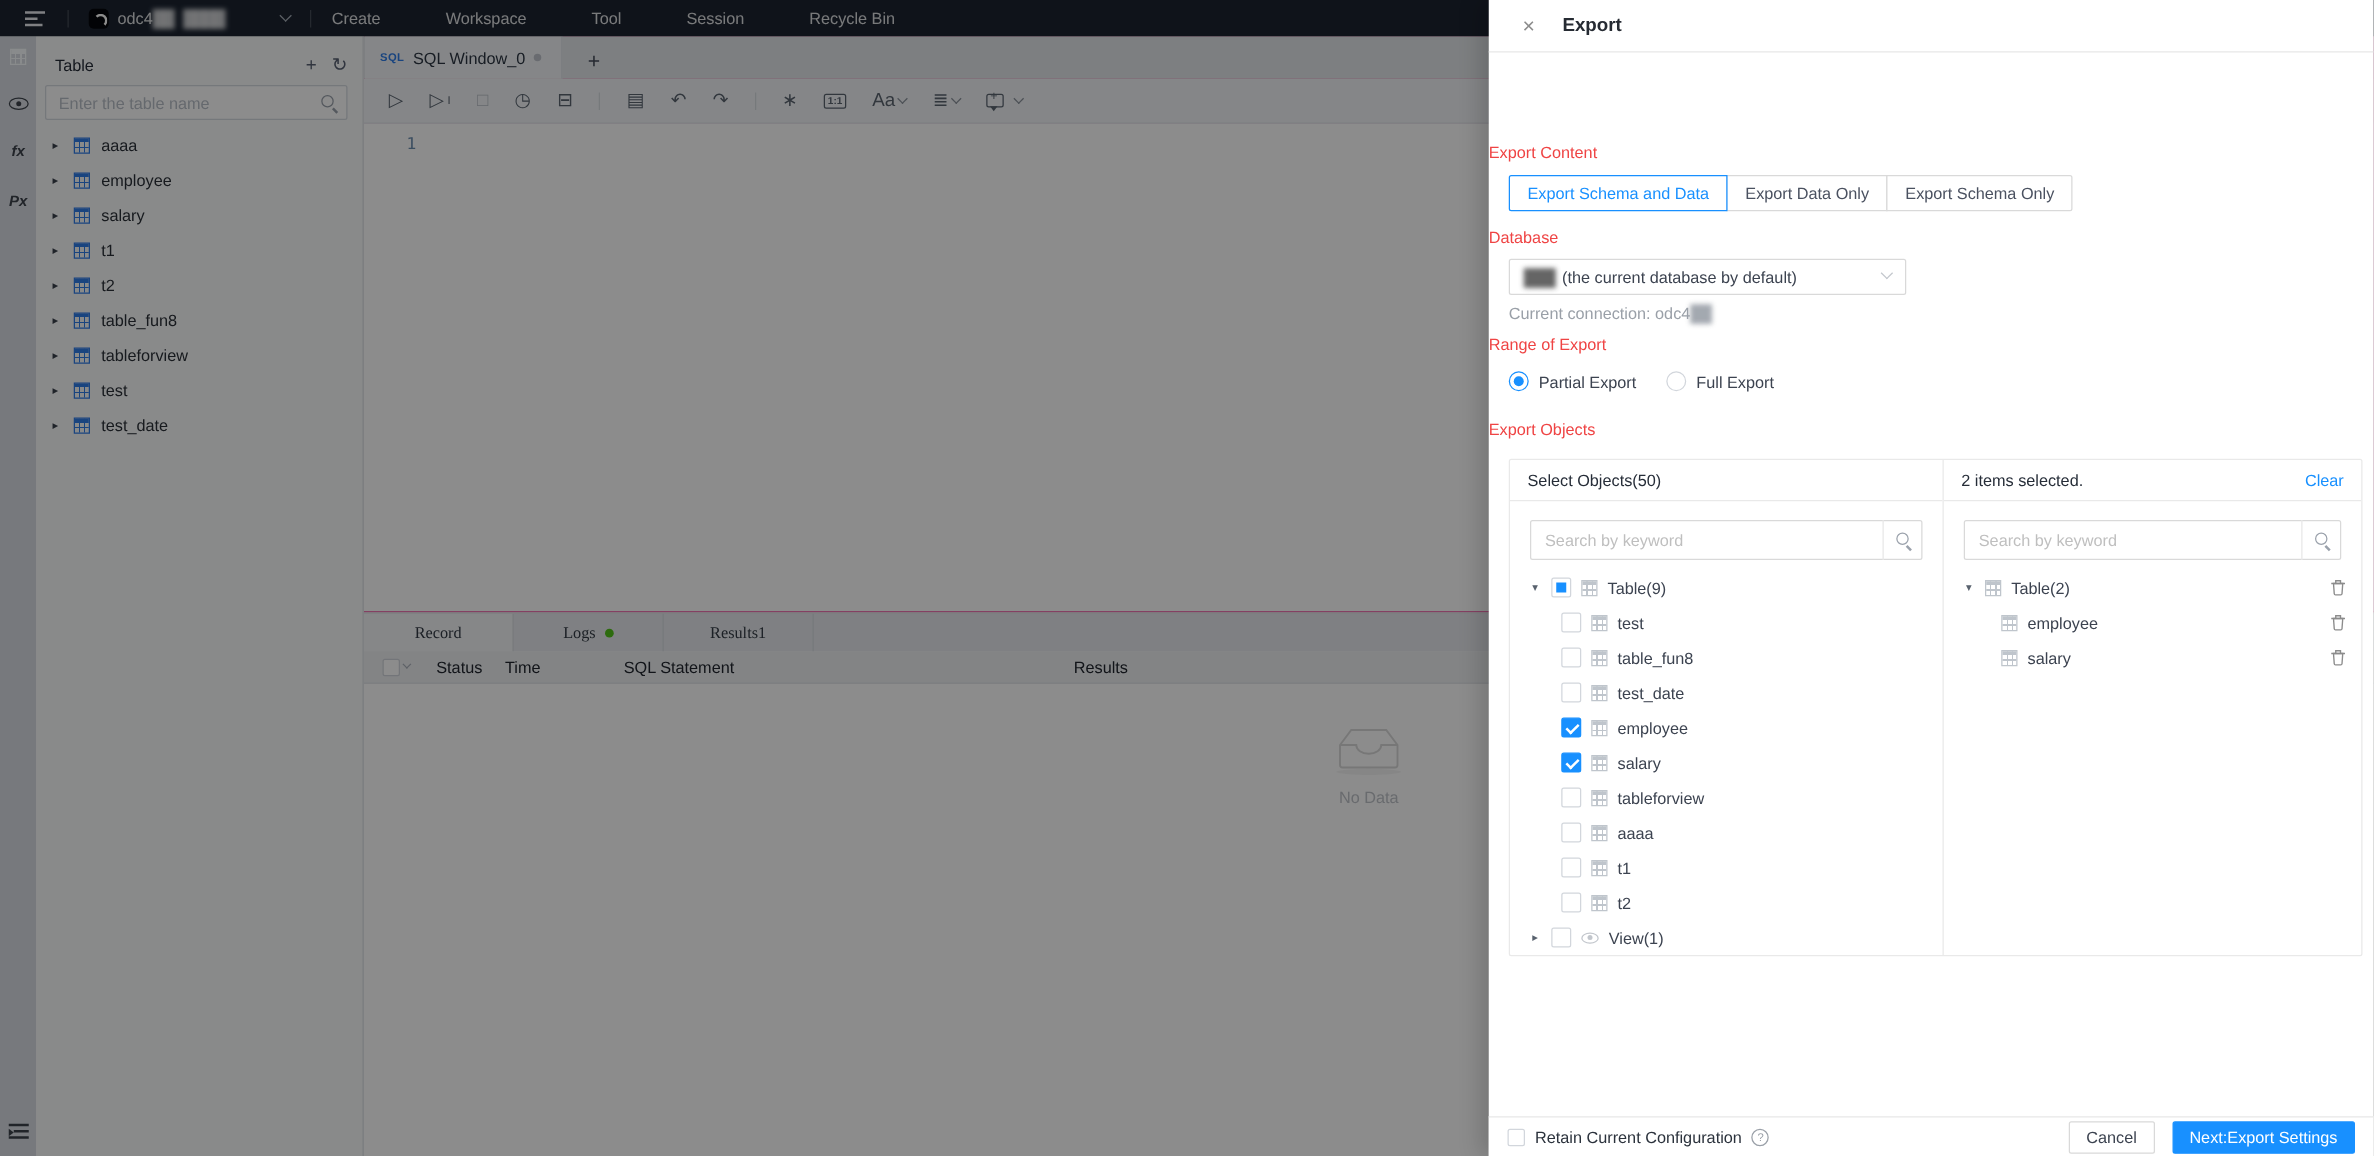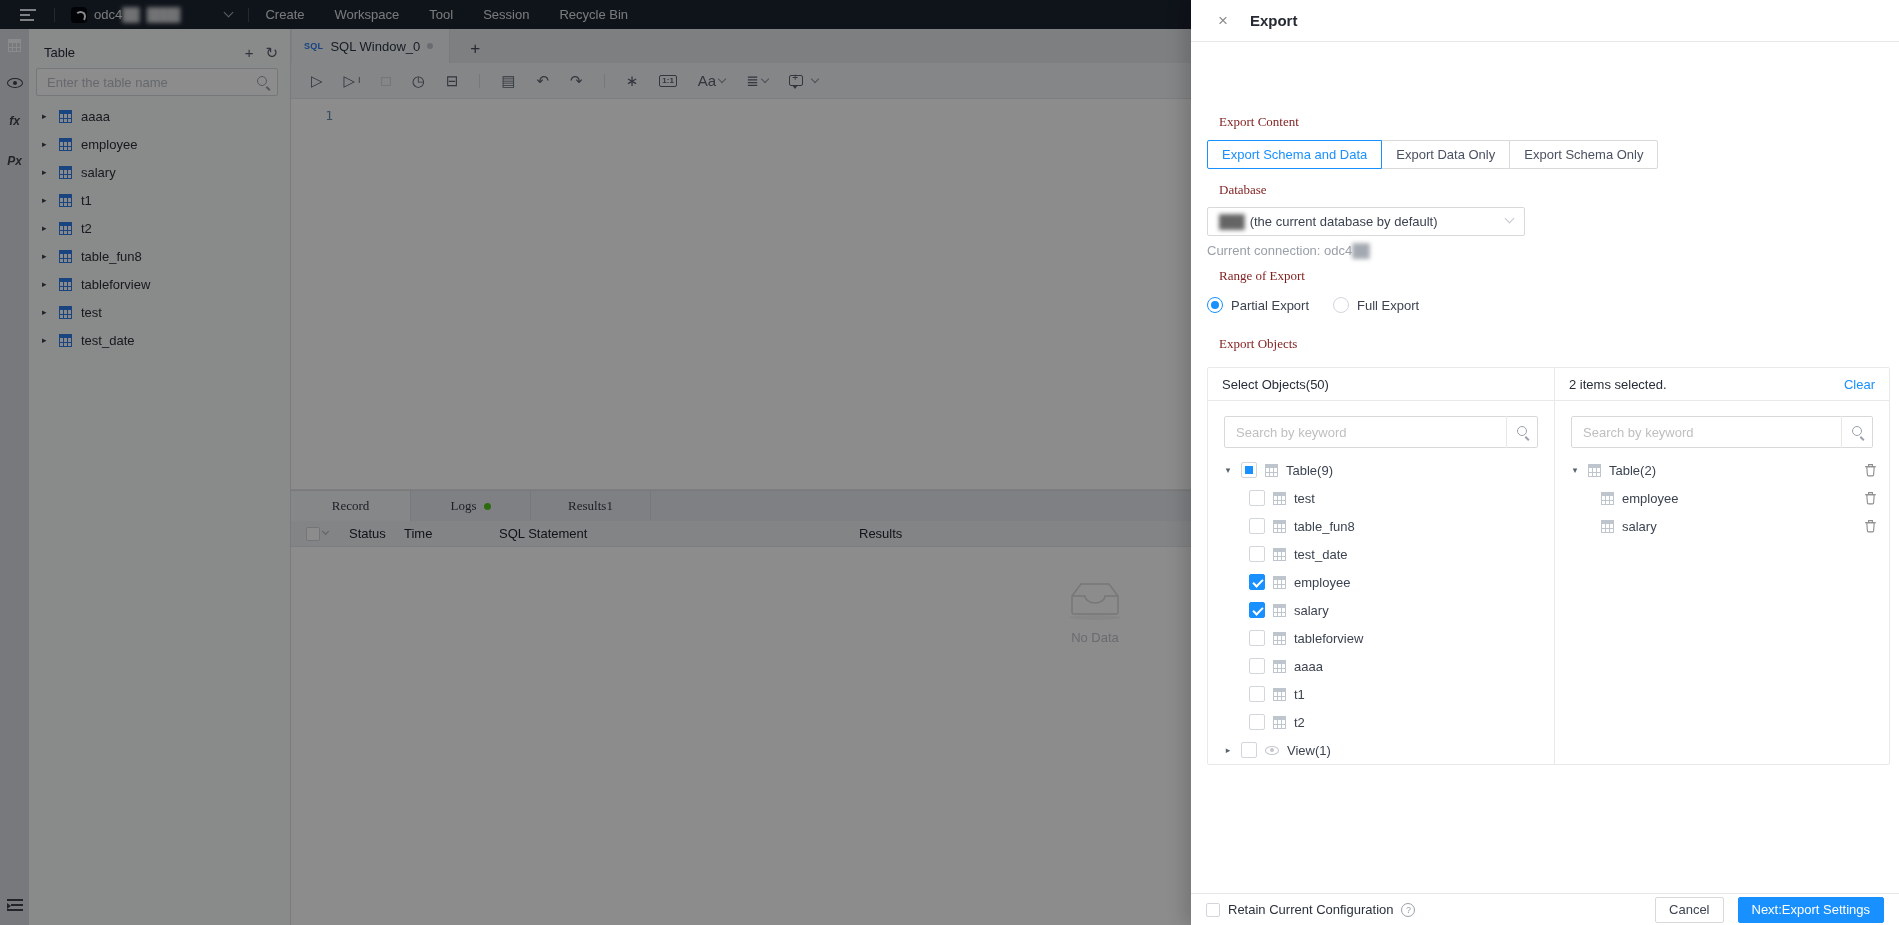--- a/index.html
+++ b/index.html
@@ -10,21 +10,21 @@
   .topnav { position:absolute; left:0; top:0; right:0; height:29px; background:#1c2431; display:flex; align-items:center; color:rgba(255,255,255,.85); z-index:5;}
   .topnav .ham { width:18px; height:12px; margin-left:20px; display:flex; flex-direction:column; justify-content:space-between; cursor:pointer;}
   .topnav .ham i { display:block; height:2px; background:#e8eaee; }
   .topnav .ham i:nth-child(1){width:16px}.topnav .ham i:nth-child(2){width:10px}.topnav .ham i:nth-child(3){width:14px}
   .nav-div { width:1px; height:14px; background:rgba(255,255,255,.18); margin:0 16px; }
   .logo { width:16px; height:16px; border-radius:4px; background:#05070b; position:relative; margin-right:7px; flex:none;}
   .logo::after { content:""; position:absolute; left:4px; top:4px; width:7px; height:7px; border:2px solid #fff; border-left-color:transparent; border-bottom-color:transparent; border-radius:50%; }
   .censored { filter:blur(2.2px); opacity:.9; letter-spacing:-1px; }
   .nav-conn { display:flex; align-items:center; gap:46px; margin-left:8px; cursor:pointer;}
   .chev { display:inline-block; width:7px; height:7px; border-right:1.5px solid #aab0ba; border-bottom:1.5px solid #aab0ba; transform:rotate(45deg); margin-top:-4px;}
-  .nav-menu { display:flex; align-items:center; gap:30px; }
+  .nav-menu { display:flex; align-items:center; gap:52px; }
   .nav-item { cursor:pointer; font-size:13px; }
 
   
   .actbar { position:absolute; left:0; top:29px; bottom:0; width:29px; background:#d9dde3; display:flex; flex-direction:column; align-items:center; padding-top:10px; gap:26px; z-index:4;}
   .tico { display:inline-block; width:13px; height:13px; border:1px solid #bfc5cc; position:relative; flex:none; background:
      linear-gradient(to bottom, #bfc5cc 0 3px, transparent 3px),
      linear-gradient(to right, transparent 0 3.2px, #bfc5cc 3.2px 4.2px, transparent 4.2px 7.4px, #bfc5cc 7.4px 8.4px, transparent 8.4px),
      linear-gradient(to bottom, transparent 0 6.6px, #bfc5cc 6.6px 7.6px, transparent 7.6px); }
   .tico.blue { border-color:#2f7ce8; background:
      linear-gradient(to bottom, #2f7ce8 0 3px, transparent 3px),
@@ -55,21 +55,21 @@
   .sb-search input::placeholder { color:#b9bfc8; }
   .mag { position:relative; width:14px; height:14px; display:inline-block; flex:none;}
   .mag::before{ content:""; position:absolute; left:1px; top:1px; width:8px; height:8px; border:1.4px solid #9aa1ab; border-radius:50%; }
   .mag::after{ content:""; position:absolute; left:10.5px; top:10.5px; width:4.5px; height:1.5px; background:#9aa1ab; transform:rotate(45deg); transform-origin:0 0;}
   .sb-search .mag { position:absolute; right:8px; top:7px; }
   .sb-list { margin-top:2px; }
   .sb-item { height:28px; display:flex; align-items:center; padding-left:13px; gap:9px; cursor:pointer; color:#2b3138;}
   .sb-caret { color:#3a414b; font-size:9px; width:8px; }
 
   
-  .main { position:absolute; left:291px; top:29px; right:0; height:461px; background:#e5e5e5; }
+  .main { position:absolute; left:291px; top:29px; right:0; height:461px; background:#ec4899; }
   .tabbar { height:34px; background:#e3e7ec; display:flex; align-items:flex-end; }
   .tab { height:34px; background:#f2f5f8; display:flex; align-items:center; gap:7px; padding:0 16px 0 12px; margin-left:1px; border-right:1px solid #dde1e6;}
   .tab-sql { color:#2e7ce8; font-size:9px; font-weight:bold; letter-spacing:.3px;}
   .tab-label { color:#2c3542; }
   .dot { width:6px; height:6px; border-radius:50%; background:#c0c4cc; }
   .tab-plus { margin-left:20px; color:#454c58; font-size:17px; cursor:pointer; padding-bottom:4px;}
   .toolbar { height:36px; background:#f2f5f8; border-bottom:1px solid #e2e6ea; display:flex; align-items:center; padding-left:20px; gap:21px; color:#5b6470; font-size:15px;}
   .tb { cursor:pointer; line-height:1; display:inline-flex; align-items:center; gap:3px;}
   .tb.disabled { color:#b9bec6; }
   .tb-div { width:1px; height:14px; background:#d8dce1; }
@@ -103,21 +103,21 @@
   .drawer { position:absolute; top:0; bottom:0; left:1191px; width:708px; background:#fff; z-index:20; box-shadow:-8px 0 16px rgba(0,0,0,.15); font-size:13px;}
   .d-head { height:42px; border-bottom:1px solid #e8e8e8; display:flex; align-items:center; padding-left:27px; gap:22px;}
   .d-close { color:#8c8c8c; font-size:17px; cursor:pointer; line-height:1;}
   .d-title { font-size:15px; font-weight:bold; color:#262b33; }
   .d-body { position:absolute; top:42px; bottom:32px; left:0; right:0; }
 
   .alert { position:absolute; left:16px; right:13px; top:26px; height:31px; background:#e6f7ff; border:1px solid #91d5ff; border-radius:2px; display:flex; align-items:center; padding:0 12px; gap:8px; color:#3c4350;}
   .info-i { width:14px; height:14px; border-radius:50%; background:#1890ff; color:#fff; display:flex; align-items:center; justify-content:center; font-size:10px; font-weight:bold; flex:none; font-family:"Liberation Serif", serif;}
   .info-i::after{content:"i"}
 
-  .f-label { position:absolute; left:28px; color:#7f1d1d;font-family:Liberation Serif, serif; }
+  .f-label { position:absolute; left:0; color:#ef4444; }
   .seg { position:absolute; left:16px; top:98px; display:flex; }
   .seg-btn { height:29px; display:flex; align-items:center; padding:0 14px; border:1px solid #d9d9d9; background:#fff; color:#4a5160; margin-left:-1px; cursor:pointer; white-space:nowrap;}
   .seg-btn:first-child{margin-left:0; border-radius:2px 0 0 2px;}
   .seg-btn:last-child{border-radius:0 2px 2px 0;}
   .seg-btn.sel { color:#1890ff; border-color:#1890ff; position:relative; z-index:1;}
 
   .select { position:absolute; left:16px; top:165px; width:318px; height:29px; border:1px solid #d9d9d9; border-radius:2px; display:flex; align-items:center; padding:0 26px 0 11px; gap:6px; color:#3c4350; cursor:pointer; background:#fff;}
   .select .chev { position:absolute; right:11px; top:11px; border-color:#c3c7cd; }
   .helper { position:absolute; left:16px; top:201px; color:#9aa0a8; }
 

